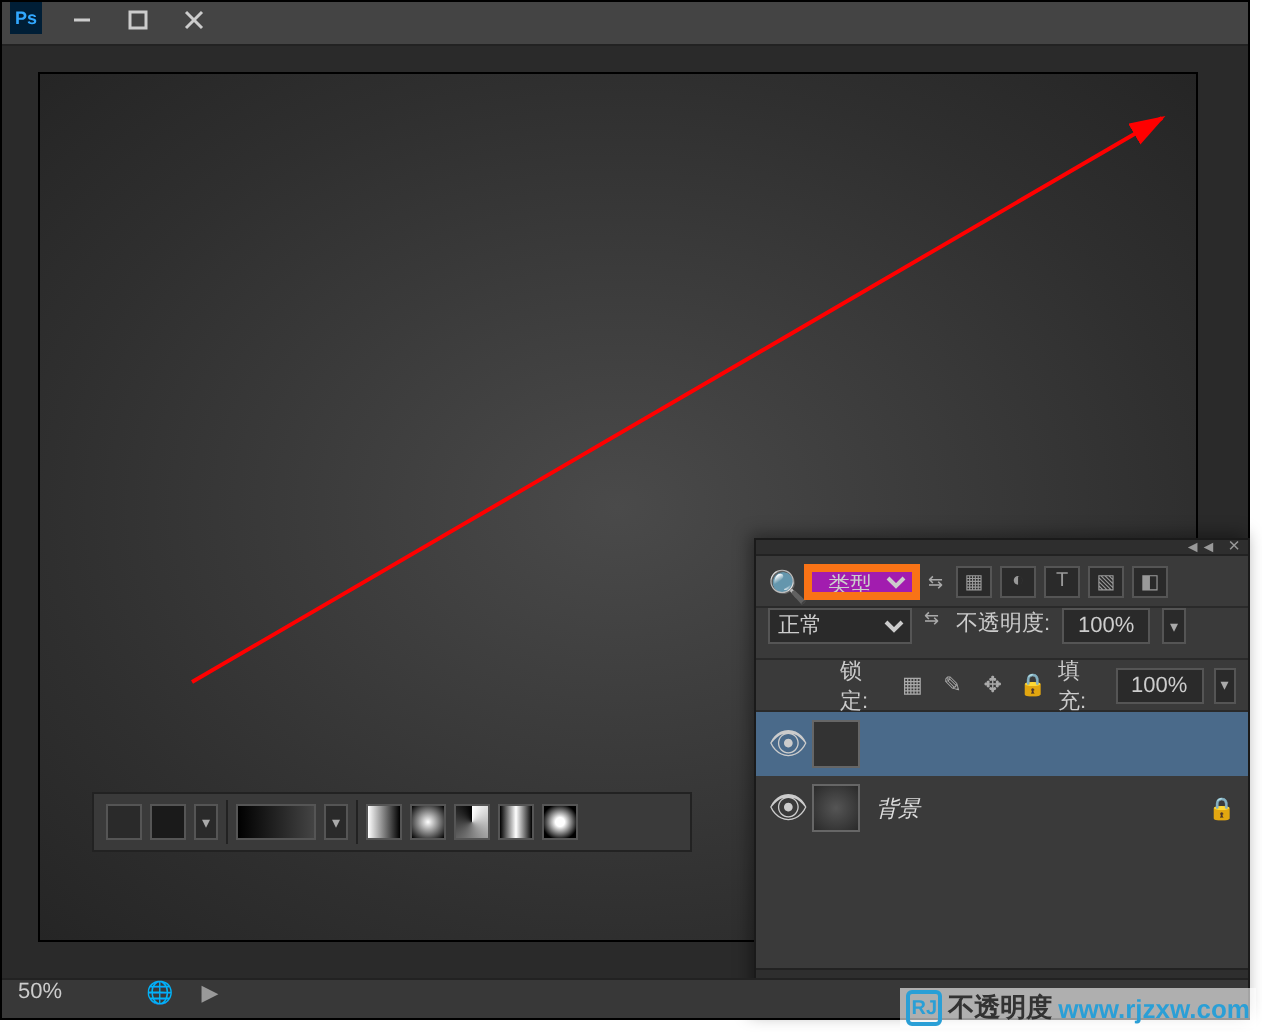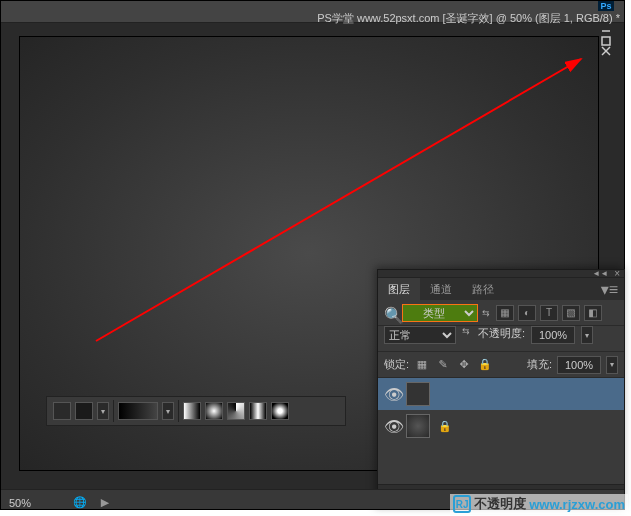--- a/index.html
+++ b/index.html
@@ -1,20 +1,20 @@
 <!DOCTYPE html>
 <html><head>
   <meta charset="utf-8">
   <style>
     * { margin: 0; padding: 0; box-sizing: border-box; font-family: "Microsoft YaHei", sans-serif; }
     body { background: #fff; width: 631px; height: 516px; position: relative; overflow: hidden; }
     
     .ps-window { position: absolute; left: 0; top: 0; width: 625px; height: 510px; background: #2a2a2a; border: 1px solid #000; }
     
-    .titlebar { height: 22px; background: #444; display: flex; align-items: flex-end; padding: 0 4px; border-bottom: 1px solid #222; flex-direction: column; }
+    .titlebar { height: 22px; background: #444; display: flex; align-items: flex-start; padding: 0 4px; border-bottom: 1px solid #222; }
     .titlebar .ps-icon { width: 16px; height: 16px; background: #001e36; color: #31a8ff; font-size: 9px; font-weight: bold; display: flex; align-items: center; justify-content: center; margin-right: 6px; }
     .titlebar .title-text { color: #ccc; font-size: 11px; flex: 1; }
     .titlebar .win-btn { width: 28px; height: 18px; display: flex; align-items: center; justify-content: center; color: #ccc; cursor: pointer; }
     .titlebar .win-btn svg { width: 10px; height: 10px; }
     
     .canvas-area { position: absolute; left: 18px; top: 35px; width: 580px; height: 435px; background: radial-gradient(ellipse at center, #4a4a4a 0%, #2f2f2f 70%, #252525 100%); border: 1px solid #000; }
     
     .arrow { position: absolute; left: 85px; top: 50px; width: 505px; height: 300px; pointer-events: none; }
     
     .gradient-toolbar { position: absolute; left: 45px; top: 395px; width: 300px; height: 30px; background: #3a3a3a; border: 1px solid #222; display: flex; align-items: center; padding: 0 6px; gap: 4px; }
@@ -34,68 +34,67 @@
     .panel-header .collapse { color: #999; font-size: 8px; cursor: pointer; }
     .panel-header .close { color: #999; font-size: 10px; cursor: pointer; margin-left: 6px; }
     
     .tabs { display: flex; height: 22px; background: #2e2e2e; }
     .tab { padding: 0 10px; font-size: 11px; color: #999; display: flex; align-items: center; cursor: pointer; }
     .tab.active { background: #3a3a3a; color: #ddd; }
     .tabs .menu { margin-left: auto; padding: 0 6px; color: #999; display: flex; align-items: center; cursor: pointer; }
     
     .filter-row { height: 26px; display: flex; align-items: center; padding: 0 6px; border-bottom: 1px solid #2a2a2a; gap: 4px; }
     .filter-row .search-icon { width: 14px; height: 14px; color: #aaa; }
-    .filter-row select { background: #4d7c0f; color: #ccc; border: 1px solid #f97316; font-size: 11px; height: 18px; padding: 0 16px; }
+    .filter-row select { background: #a21caf; color: #ccc; border: 4px solid #f97316; font-size: 11px; height: 18px; padding: 0 4px; }
     .filter-row .filter-icon { width: 18px; height: 16px; background: #2a2a2a; border: 1px solid #555; display: flex; align-items: center; justify-content: center; color: #999; font-size: 10px; cursor: pointer; }
     
     .blend-row { height: 26px; display: flex; align-items: flex-start; padding: 0 6px; border-bottom: 1px solid #2a2a2a; gap: 6px; }
     .blend-row select { background: #2a2a2a; color: #ccc; border: 1px solid #555; font-size: 11px; height: 18px; width: 72px; }
     .blend-row .label { color: #ccc; font-size: 11px; }
     .blend-row .pct-input { background: #2a2a2a; color: #ccc; border: 1px solid #555; font-size: 11px; height: 18px; width: 44px; text-align: center; }
     .blend-row .dd { width: 12px; height: 18px; background: #2a2a2a; border: 1px solid #555; color: #aaa; font-size: 8px; display: flex; align-items: center; justify-content: center; cursor: pointer; }
     
     .lock-row { height: 26px; display: flex; align-items: center; padding: 0 6px; border-bottom: 1px solid #2a2a2a; gap: 5px; }
-    .lock-row .label { color: #ccc; font-size: 11px; }
+    .lock-row .label { color: #ccc; font-size: 11px; margin-left: 36px; }
     .lock-row .lock-icon { width: 16px; height: 16px; display: flex; align-items: center; justify-content: center; color: #aaa; cursor: pointer; font-size: 11px; }
     .lock-row .pct-input { background: #2a2a2a; color: #ccc; border: 1px solid #555; font-size: 11px; height: 18px; width: 44px; text-align: center; }
     .lock-row .dd { width: 12px; height: 18px; background: #2a2a2a; border: 1px solid #555; color: #aaa; font-size: 8px; display: flex; align-items: center; justify-content: center; cursor: pointer; }
     
     .layer-list { }
     .layer-item { height: 32px; display: flex; align-items: center; padding: 0 6px; gap: 8px; }
     .layer-item.selected { background: #4a6a8a; }
     .layer-item .eye { width: 14px; color: #ccc; cursor: pointer; }
     .layer-item .thumb { width: 24px; height: 24px; background: #333; border: 1px solid #666; }
     .layer-item .thumb.bg { background: radial-gradient(ellipse, #555, #2a2a2a); }
     .layer-item .name { color: #ddd; font-size: 11px; flex: 1; }
     .layer-item .bg-name { font-style: italic; }
     .layer-item .lock { color: #aaa; font-size: 11px; }
     
     .panel-footer { position: absolute; bottom: 0; left: 0; right: 0; height: 24px; background: #2e2e2e; border-top: 1px solid #222; display: flex; align-items: center; padding: 0 4px; gap: 4px; }
     .pf-left { display: flex; gap: 3px; }
     .pf-icon { width: 20px; height: 18px; display: flex; align-items: center; justify-content: center; color: #888; cursor: pointer; font-size: 11px; }
     .pf-right { margin-left: auto; display: flex; gap: 2px; }
     
-    .status-bar { position: absolute; left: 0; bottom: 0; right: 0; height: 20px; background: #383838; display: flex; align-items: flex-end; padding: 0 8px; color: #ccc; font-size: 11px; border-top: 1px solid #222; }
+    .status-bar { position: absolute; left: 0; bottom: 0; right: 0; height: 20px; background: #383838; display: flex; align-items: flex-start; padding: 0 8px; color: #ccc; font-size: 11px; border-top: 1px solid #222; }
     .status-bar .zoom { width: 50px; }
     .status-bar .globe { margin: 0 14px; color: #999; }
     .status-bar .doc { flex: 1; }
     .status-bar .arrow-r { color: #999; }
     
     .watermark { position: absolute; right: 3px; bottom: 2px; display: flex; align-items: center; gap: 3px; font-size: 13px; font-weight: bold; color: #2a9fd6; background: rgba(255,255,255,0.6); padding: 1px 3px; }
     .watermark .logo { width: 18px; height: 18px; border: 2px solid #2a9fd6; border-radius: 3px; display: flex; align-items: center; justify-content: center; font-size: 10px; }
     .watermark .cn { color: #333; }
   </style>
 </head>
 <body>
 
 <div class="ps-window">
 
   <div class="titlebar">
     <div class="ps-icon">Ps</div>
-    <div class="title-text">PS学堂 www.52psxt.com [圣诞字效] @ 50% (图层 1, RGB/8) *</div>
     <div class="win-btn">
         <svg viewBox="0 0 10 10">
           <line x1="1" y1="5" x2="9" y2="5" stroke="currentColor" stroke-width="1.5"></line>
         </svg>
       </div>
     <div class="win-btn">
         <svg viewBox="0 0 10 10">
           <rect x="1" y="1" width="8" height="8" fill="none" stroke="currentColor" stroke-width="1.5"></rect>
         </svg>
       </div>
@@ -131,26 +130,20 @@
     <div class="gt-mode angle"></div>
     <div class="gt-mode reflected"></div>
     <div class="gt-mode diamond"></div>
   </div>
 
   <div class="layers-panel">
     <div class="panel-header">
       <span class="collapse">◄◄</span>
       <span class="close">×</span>
     </div>
-    <div class="tabs">
-      <div class="tab active">图层</div>
-      <div class="tab">通道</div>
-      <div class="tab">路径</div>
-      <div class="menu">▾≡</div>
-    </div>
     <div class="filter-row">
       <span class="search-icon">🔍</span>
       <select><option>类型</option></select>
       <div style="width:10px;color:#aaa;font-size:9px;">⇆</div>
       <div class="filter-icon">▦</div>
       <div class="filter-icon">◐</div>
       <div class="filter-icon">T</div>
       <div class="filter-icon">▧</div>
       <div class="filter-icon">◧</div>
     </div>
@@ -172,20 +165,21 @@
       <div class="dd">▾</div>
     </div>
     <div class="layer-list">
       <div class="layer-item selected">
         <span class="eye">👁</span>
         <div class="thumb"></div>
       </div>
       <div class="layer-item">
         <span class="eye">👁</span>
         <div class="thumb bg"></div>
+        <span class="name bg-name">背景</span>
         <span class="lock">🔒</span>
       </div>
     </div>
     <div class="panel-footer">
       <div class="pf-left">
         <div class="pf-icon">⇔</div>
       </div>
       <div class="pf-right">
         <div class="pf-icon">fx▾</div>
         <div class="pf-icon">◐</div>

